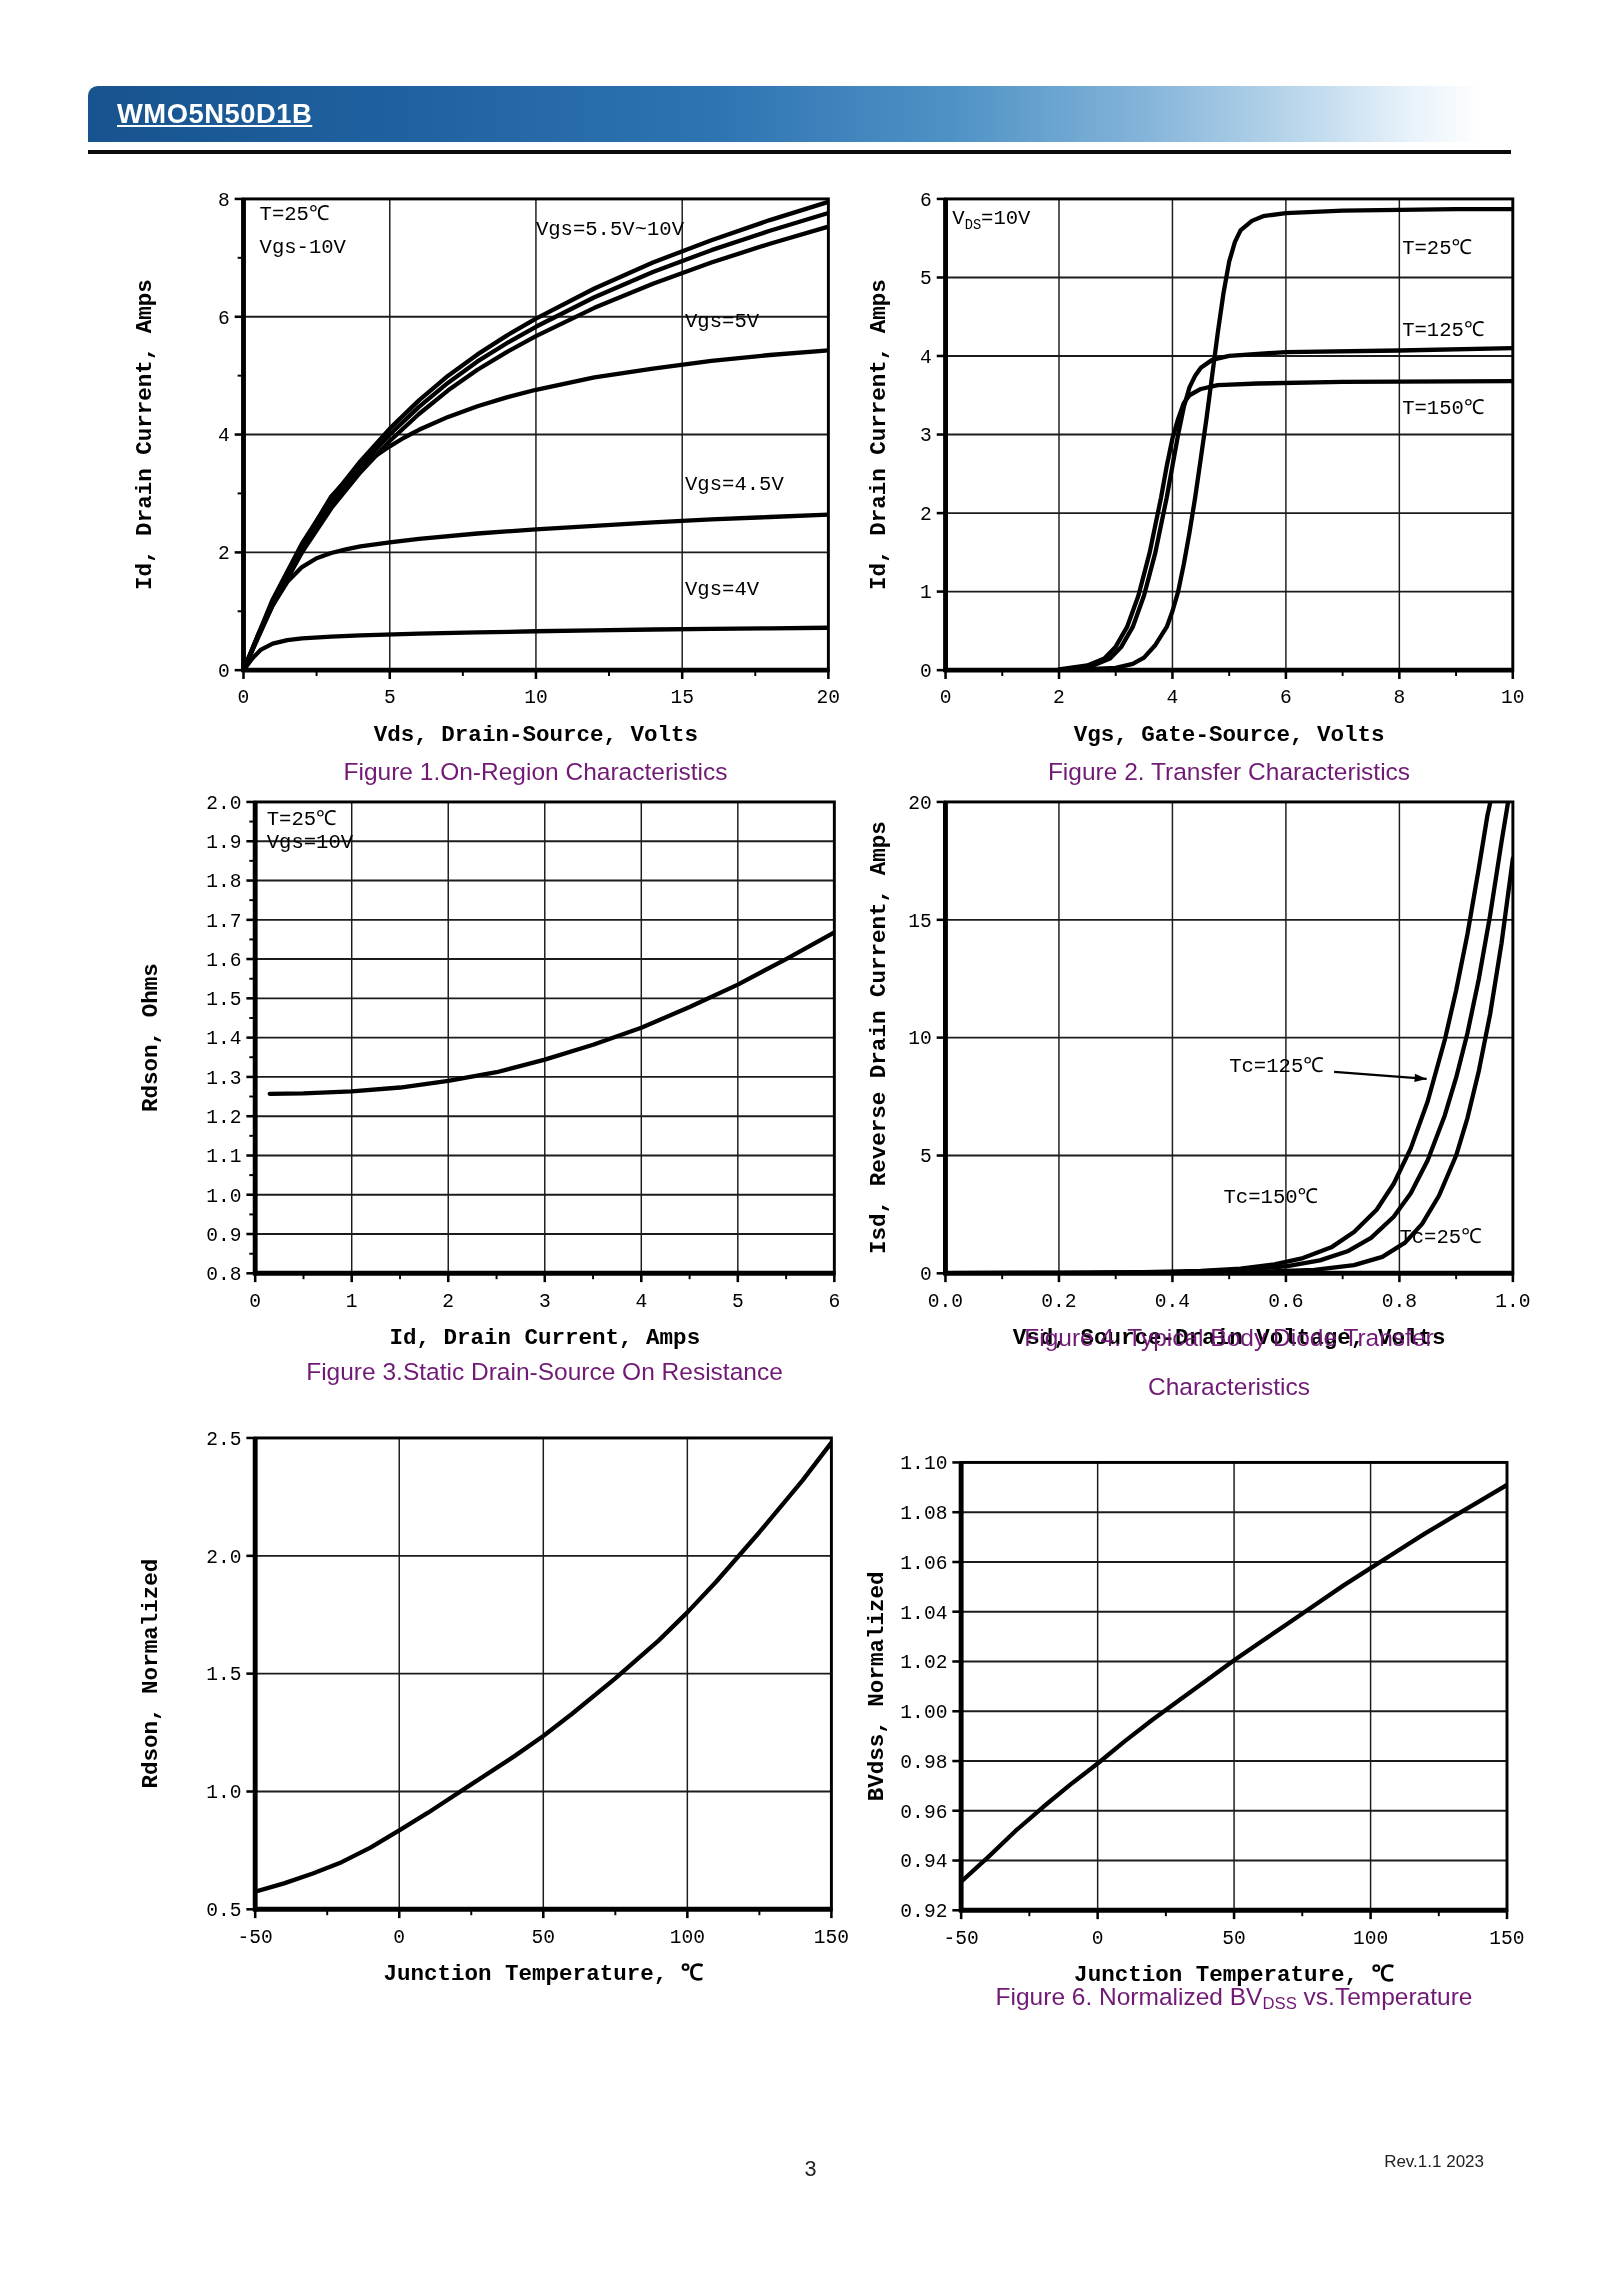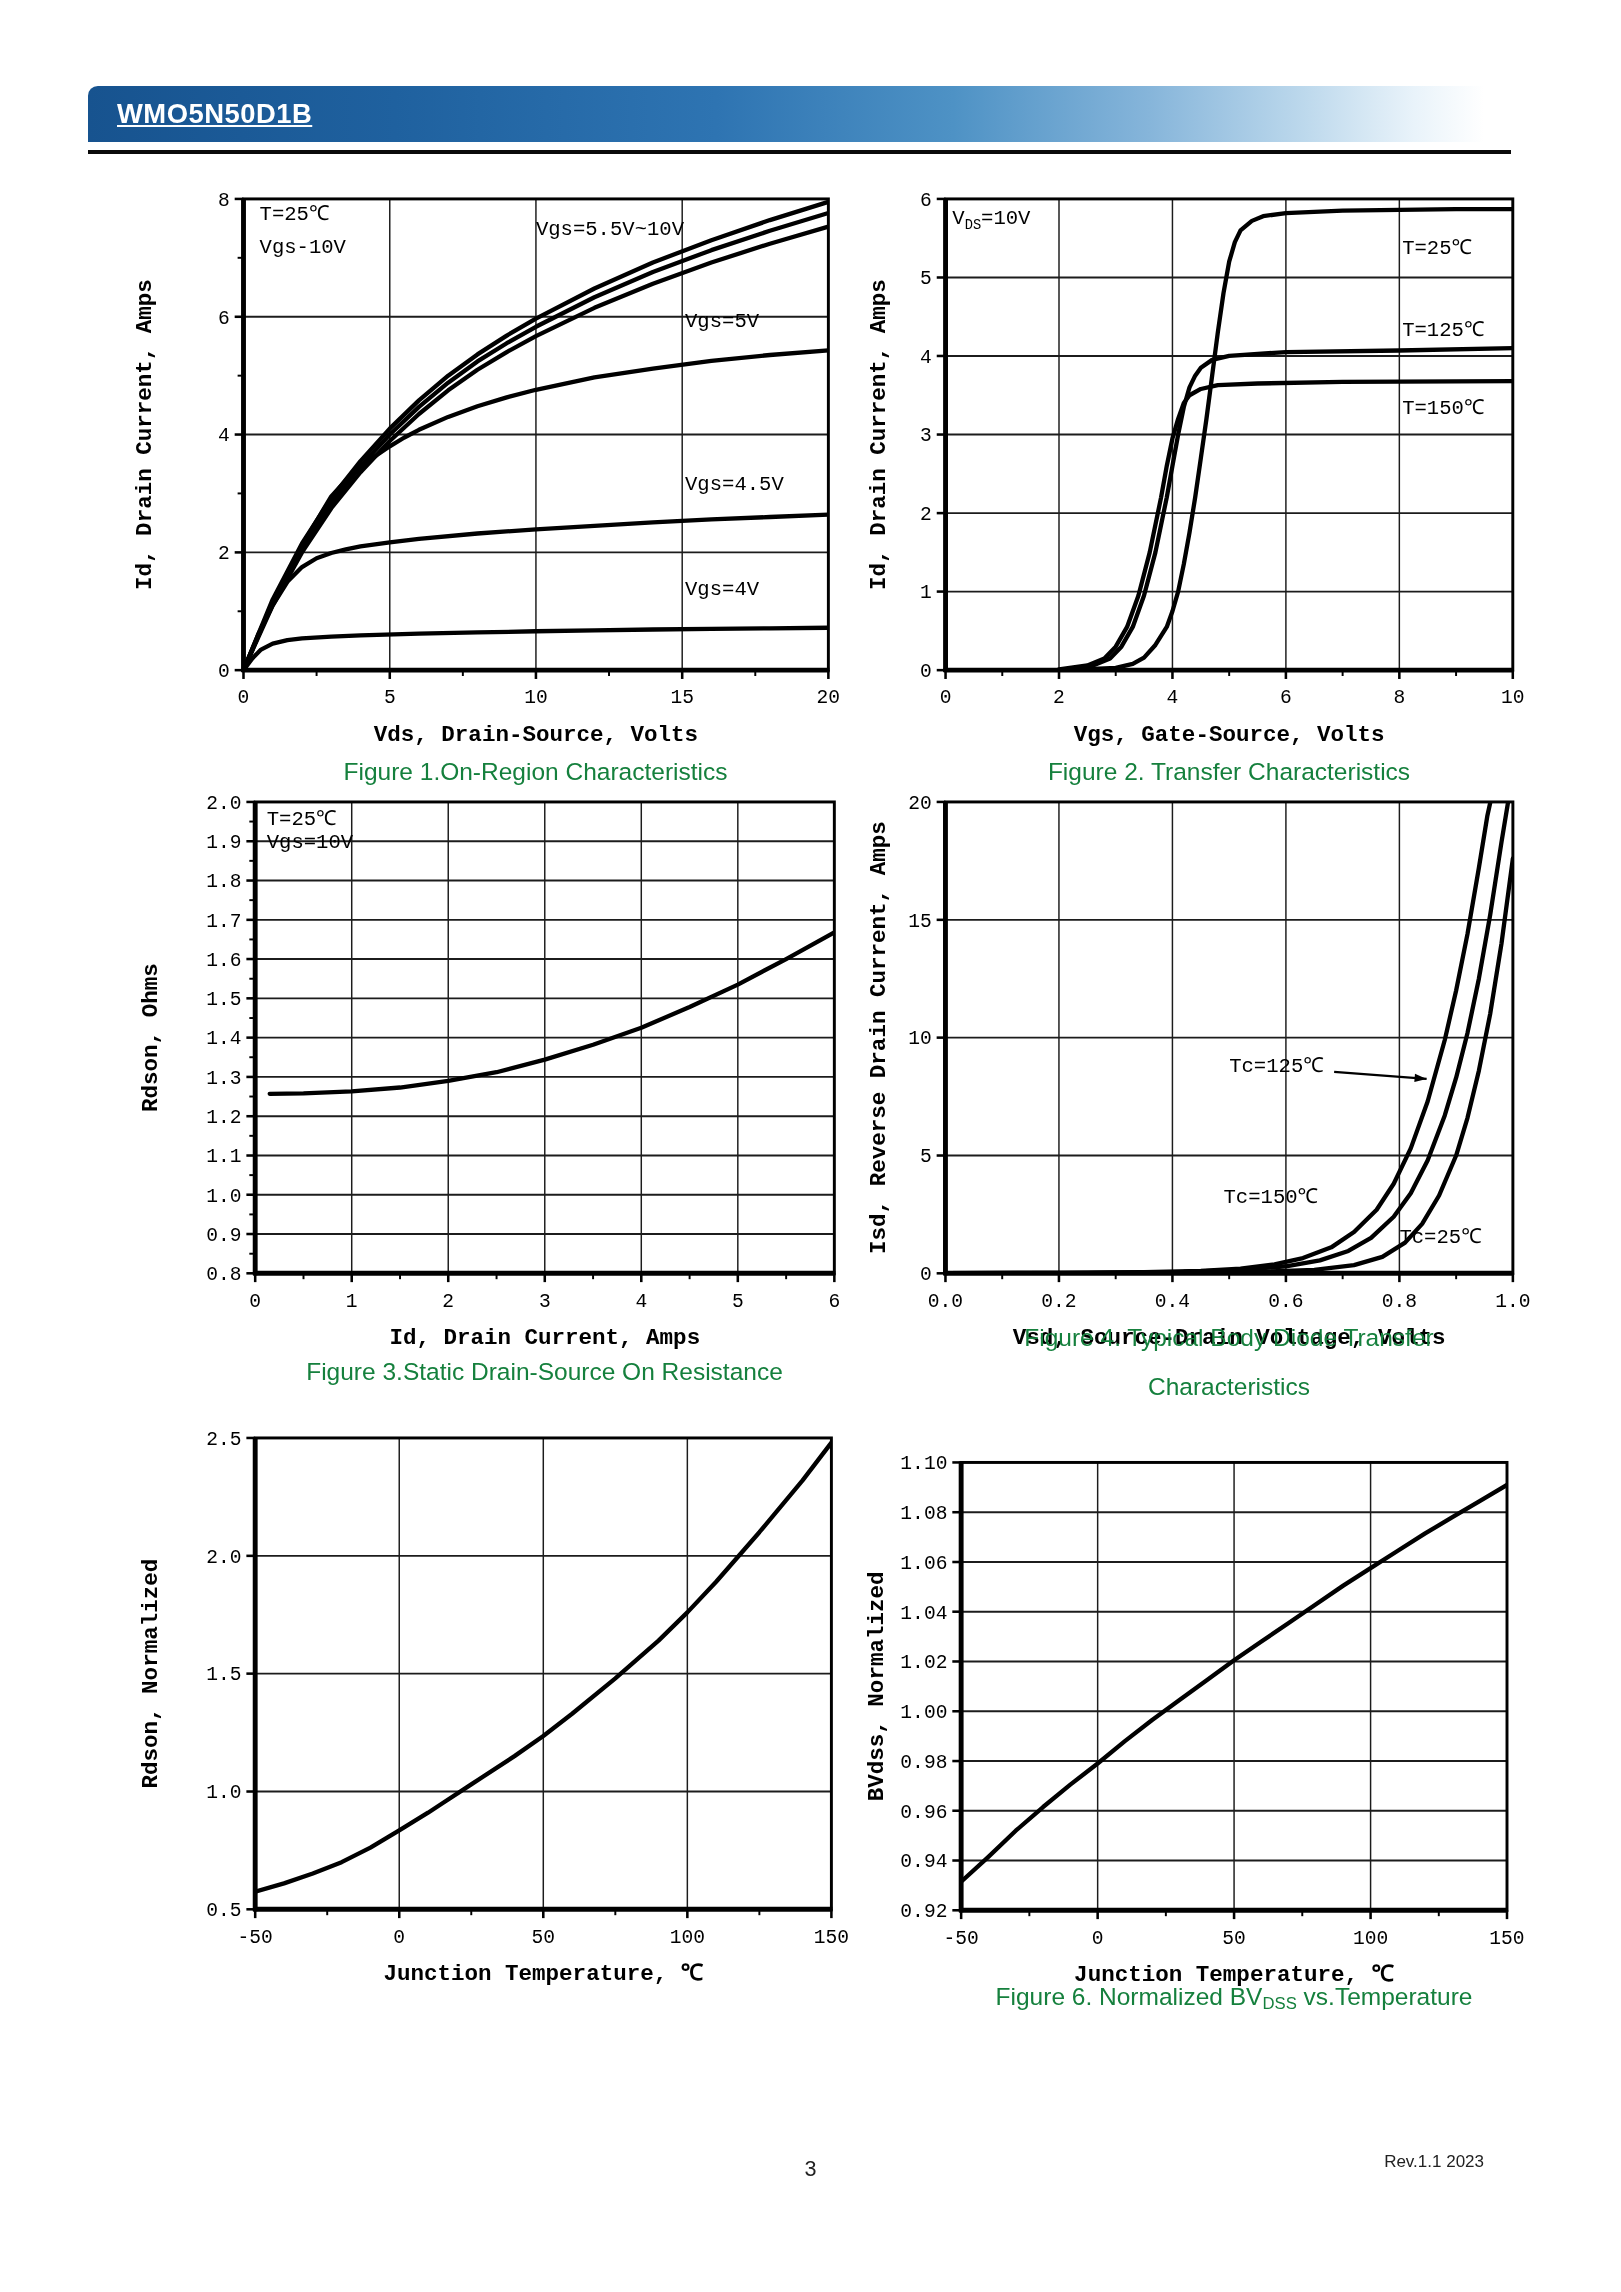--- a/index.html
+++ b/index.html
@@ -7,21 +7,21 @@
         font-family:"Liberation Sans",sans-serif;}
   .banner{position:absolute;left:88px;top:86px;width:1396px;height:56px;
           border-radius:9.8px 0 0 0;
           background:linear-gradient(90deg,#17538f 0%,#1f619f 22%,#2e74b2 45%,#4e92c5 62%,
                      #86b5da 76%,#bcd8ec 87%,#e9f3fa 95%,#ffffff 100%);}
   .banner span{display:block;line-height:56px;padding-left:29px;color:#ffffff;
                font-size:27.4px;font-weight:bold;letter-spacing:0.5px;text-decoration:underline;}
   .rule{position:absolute;left:88px;top:150px;width:1423px;height:3.9px;background:#0a0a0a;}
   .fig{position:absolute;}
   .fig svg{display:block;}
-  .caption{position:absolute;text-align:center;color:#15803d;
+  .caption{position:absolute;text-align:center;color:#701a75;
            font-family:"Liberation Sans",sans-serif;font-size:24.5px;}
   .caption div{line-height:49px;}
   .caption .sub{font-size:16.7px;vertical-align:-3.9px;}
   .page-num{position:absolute;left:0;top:2156px;width:1621px;text-align:center;
             font-size:21.6px;color:#222;}
   .rev{position:absolute;left:1157px;top:2152px;width:327px;text-align:right;
        font-size:17px;color:#222;}
 </style>
 </head>
 <body>

